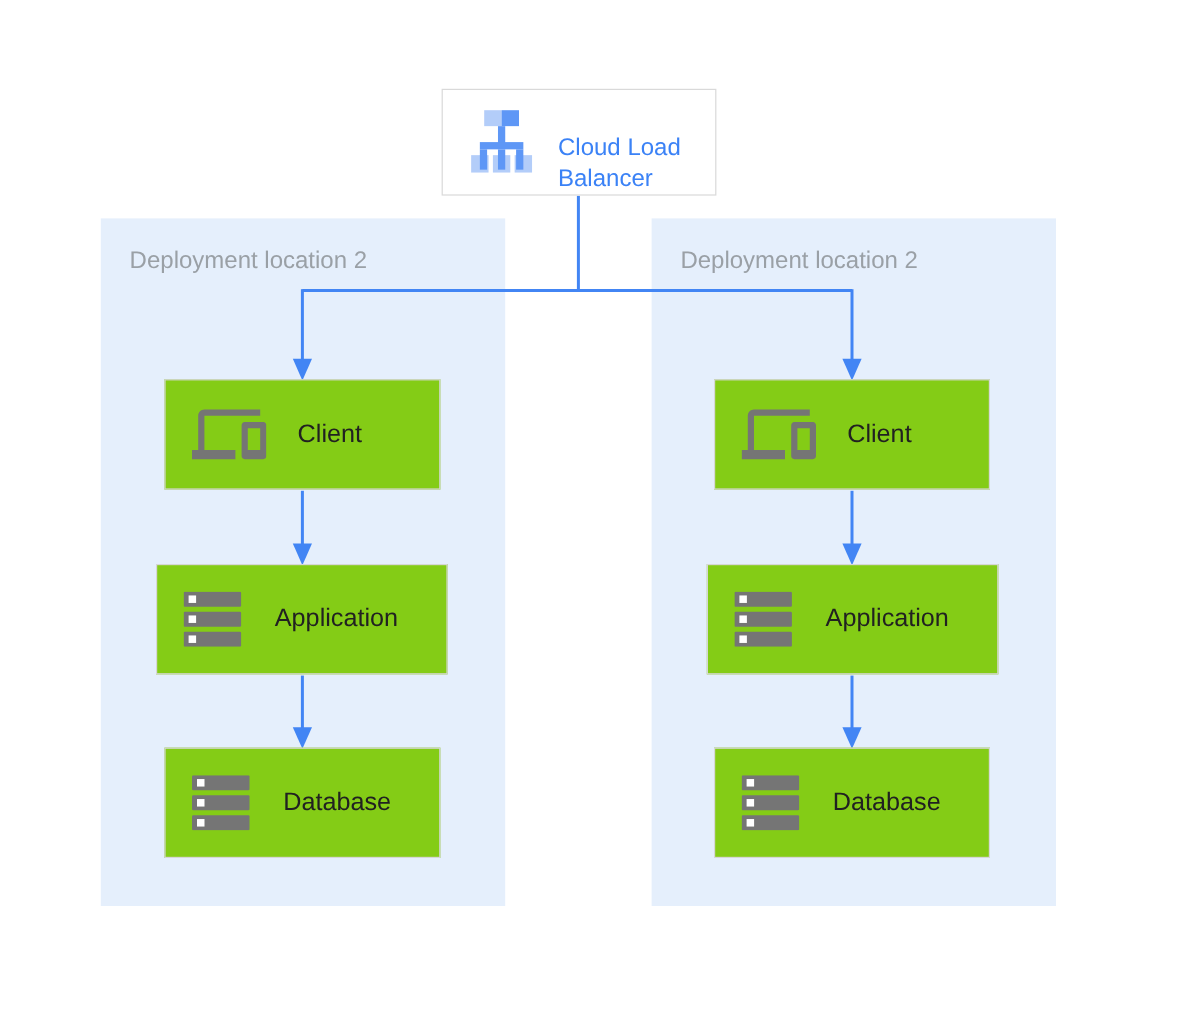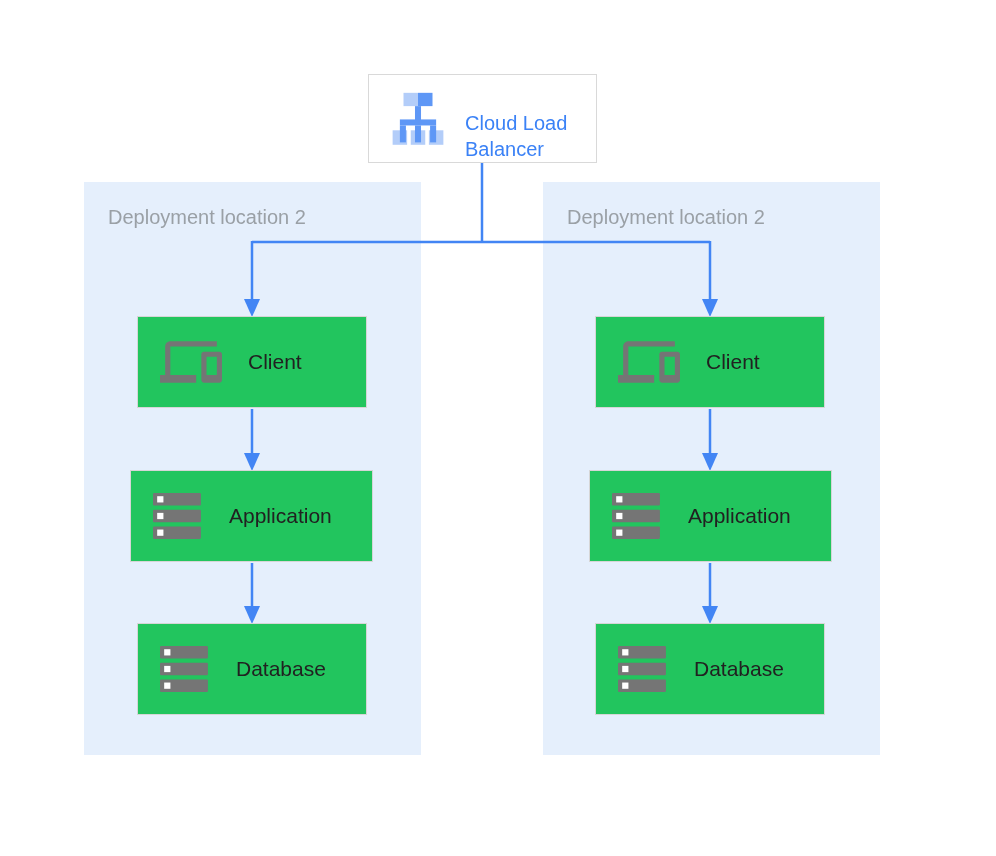--- a/index.html
+++ b/index.html
@@ -34,21 +34,21 @@
   .connectors {
     position: absolute;
     left: 0;
     top: 0;
     z-index: 2;
     pointer-events: none;
   }
   .node {
     position: absolute;
     height: 92px;
-    background: #22c55e;
+    background: #84cc16;
     border: 1px solid #d6d6d6;
     box-sizing: border-box;
     display: flex;
     align-items: center;
     padding-left: 22px;
     z-index: 3;
   }
   .node .icon {
     display: flex;
     align-items: center;

